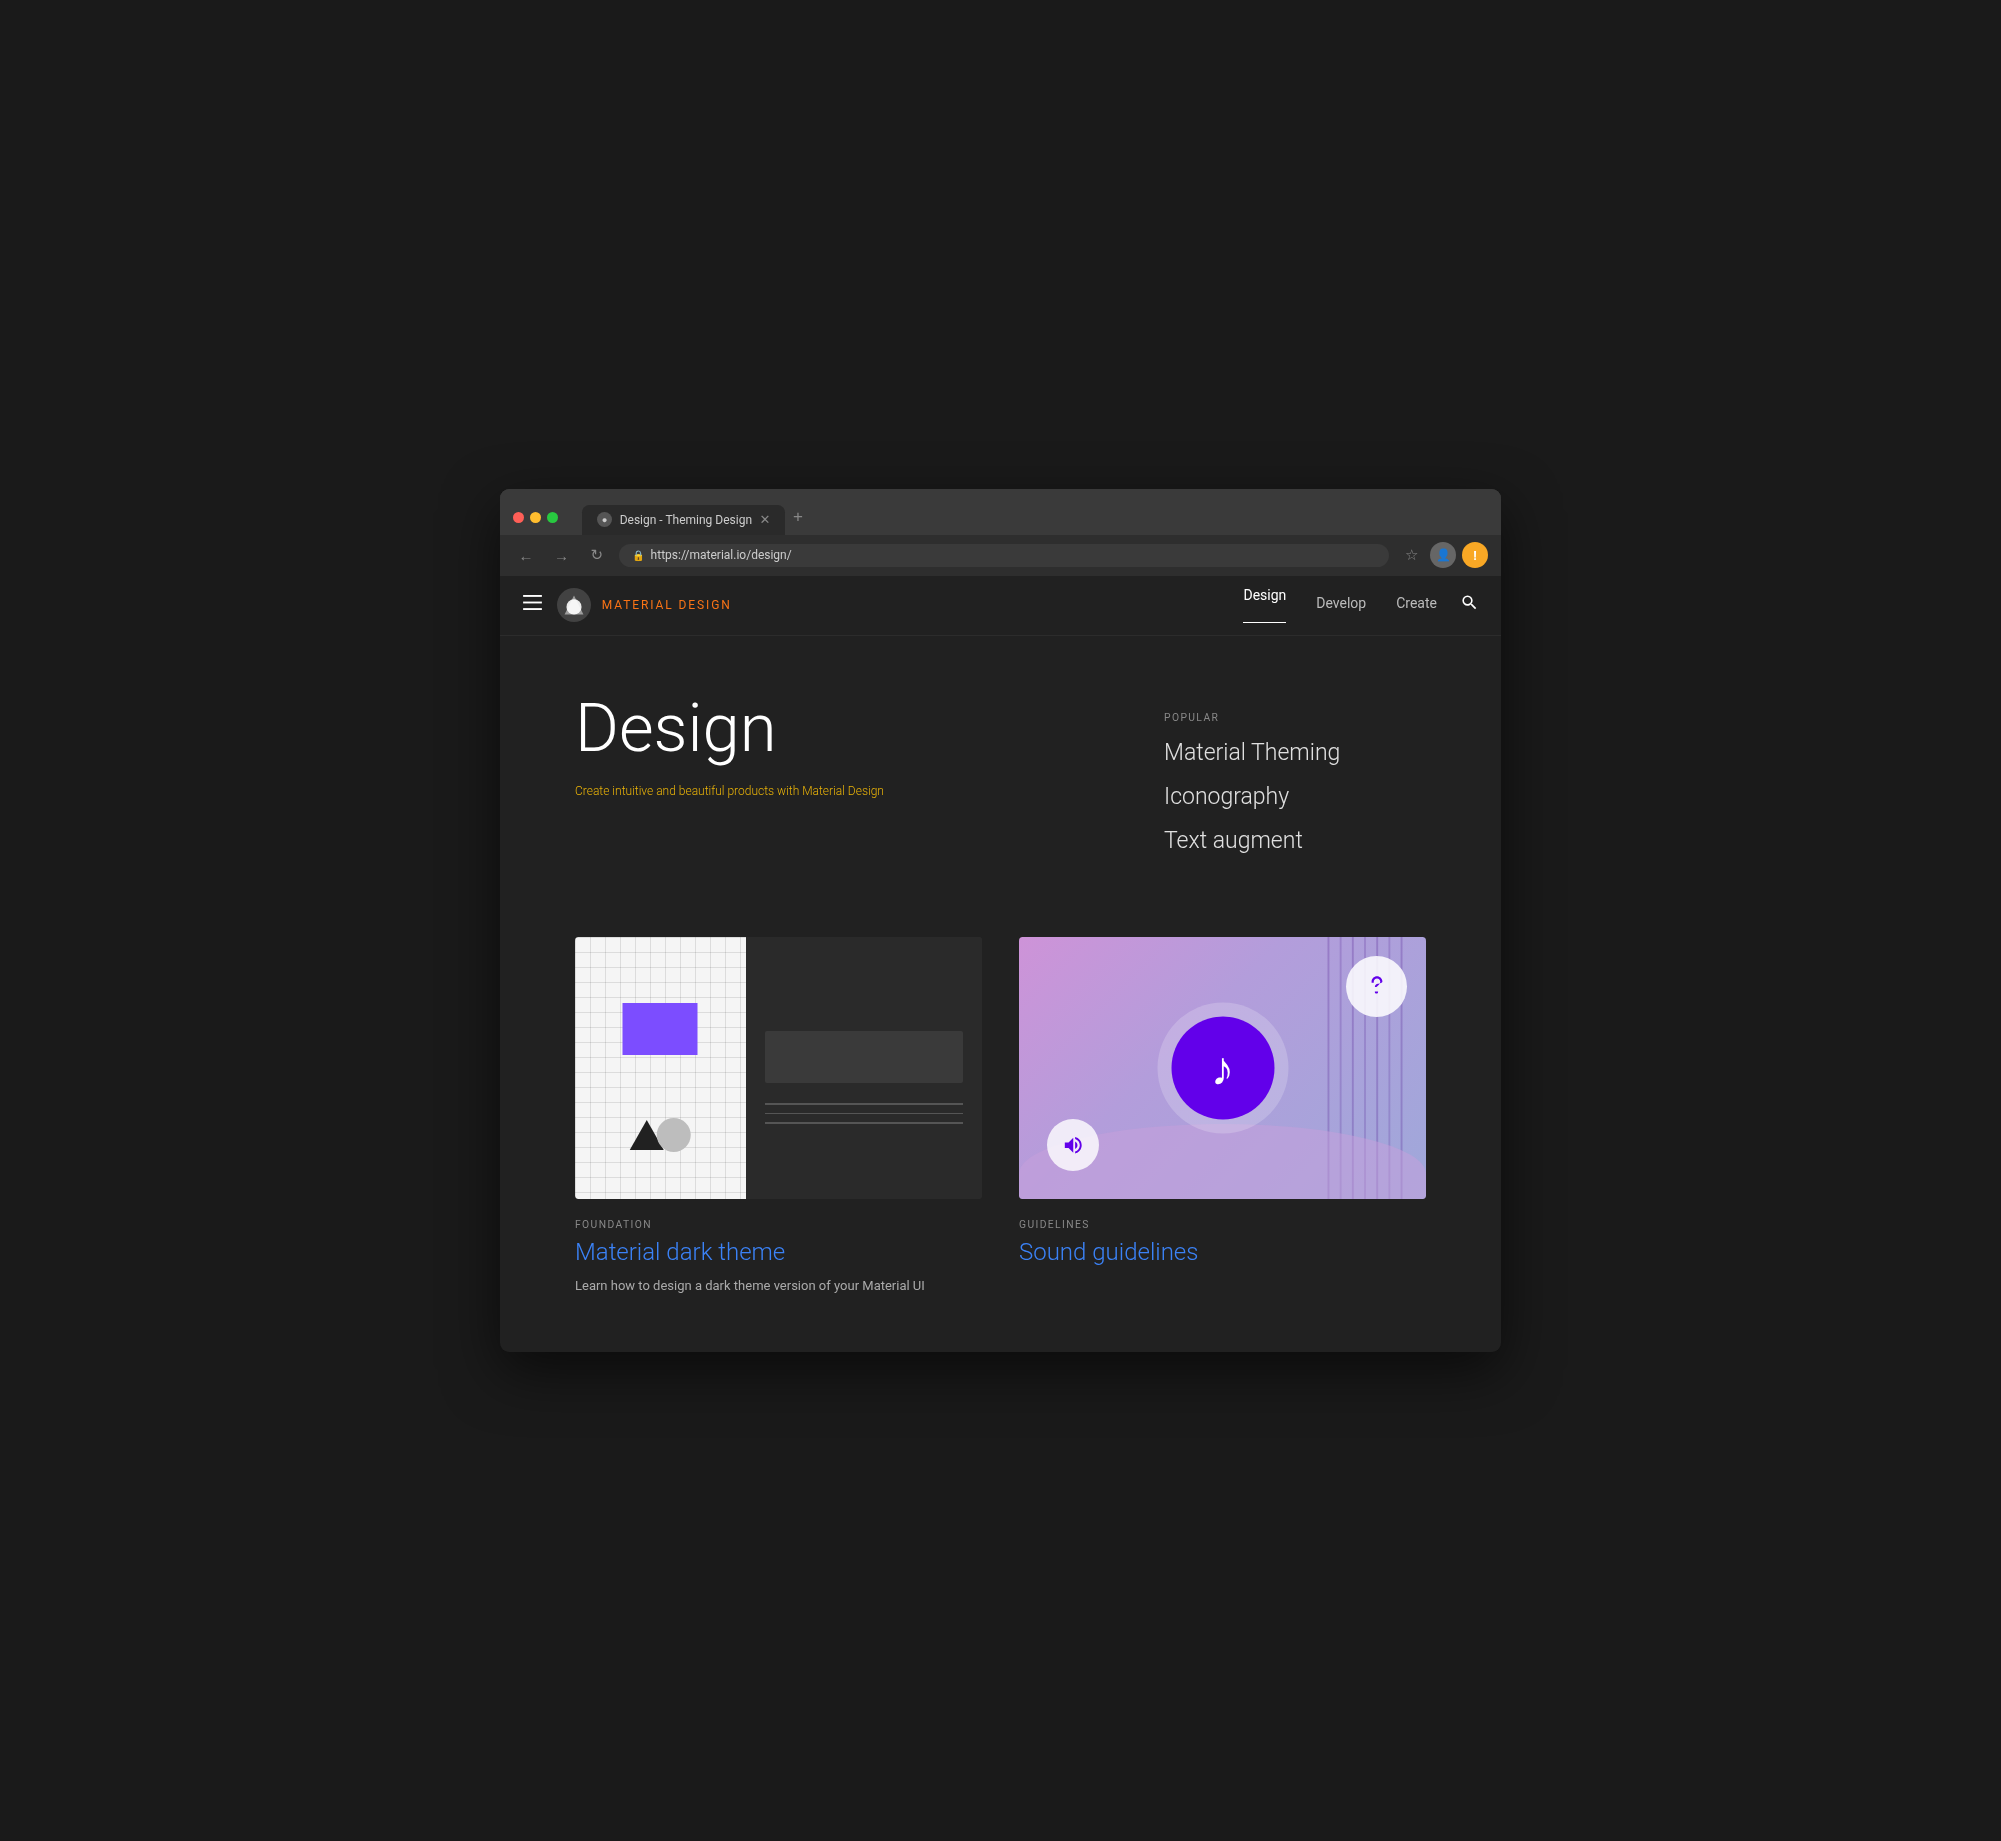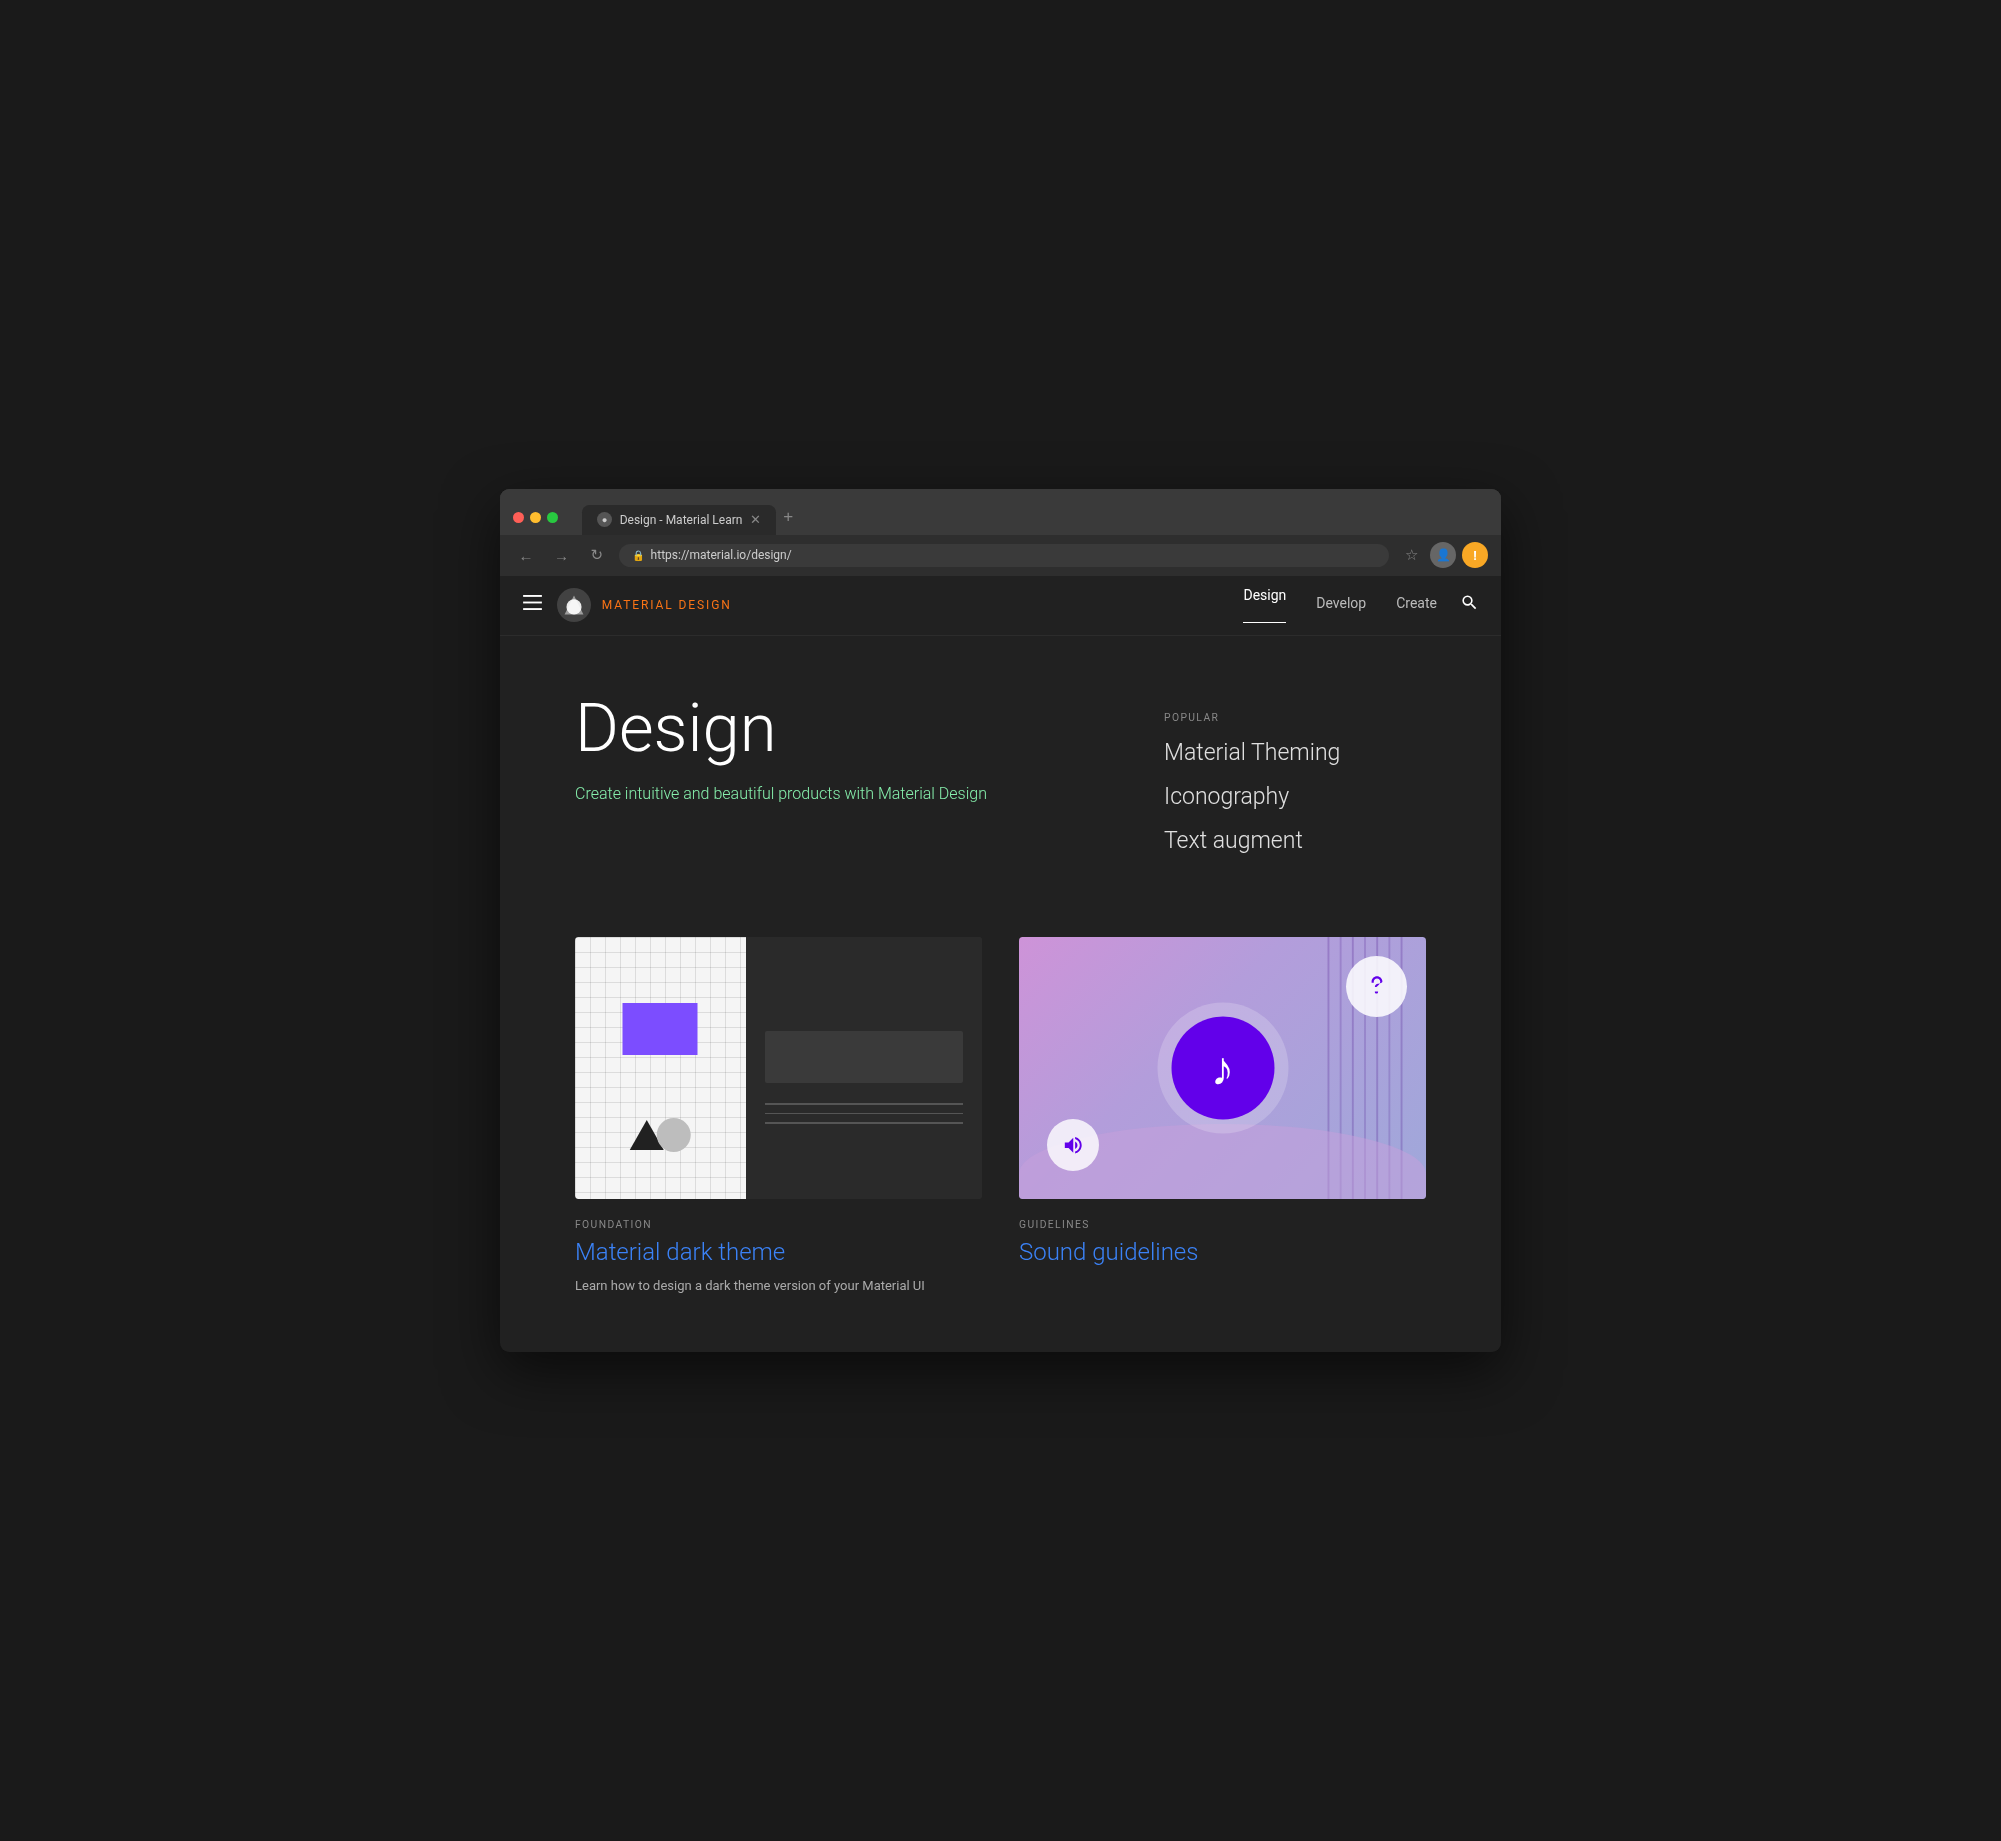--- a/index.html
+++ b/index.html
@@ -235,22 +235,22 @@
       flex: 1;
     }
     .hero-title {
       font-size: 67px;
       font-weight: 300;
       color: #fff;
       line-height: 1.1;
       margin-bottom: 19px;
     }
     .hero-subtitle {
-      font-size: 16px;
-      color: #86efac;
+      font-size: 12px;
+      color: #eab308;
       font-weight: 300;
     }
     .hero-right {
       width: 262px;
       padding-top: 19px;
       margin-left: 27px;
     }
     .popular-label {
       color: #888;
       font-size: 10.3px;
@@ -479,21 +479,21 @@
   <div class="browser-chrome">
     <div class="title-bar">
       <div class="traffic-lights">
         <div class="traffic-light red"></div>
         <div class="traffic-light yellow"></div>
         <div class="traffic-light green"></div>
       </div>
       <div class="tab-bar">
         <div class="tab">
           <div class="tab-favicon">●</div>
-          <span>Design - Material Learn</span>
+          <span>Design - Theming Design</span>
           <span class="close-tab">✕</span>
         </div>
         <button class="new-tab-btn">+</button>
       </div>
     </div>
     <div class="address-bar">
       <button class="nav-btn">←</button>
       <button class="nav-btn">→</button>
       <button class="nav-btn">↻</button>
       <div class="url-bar">

